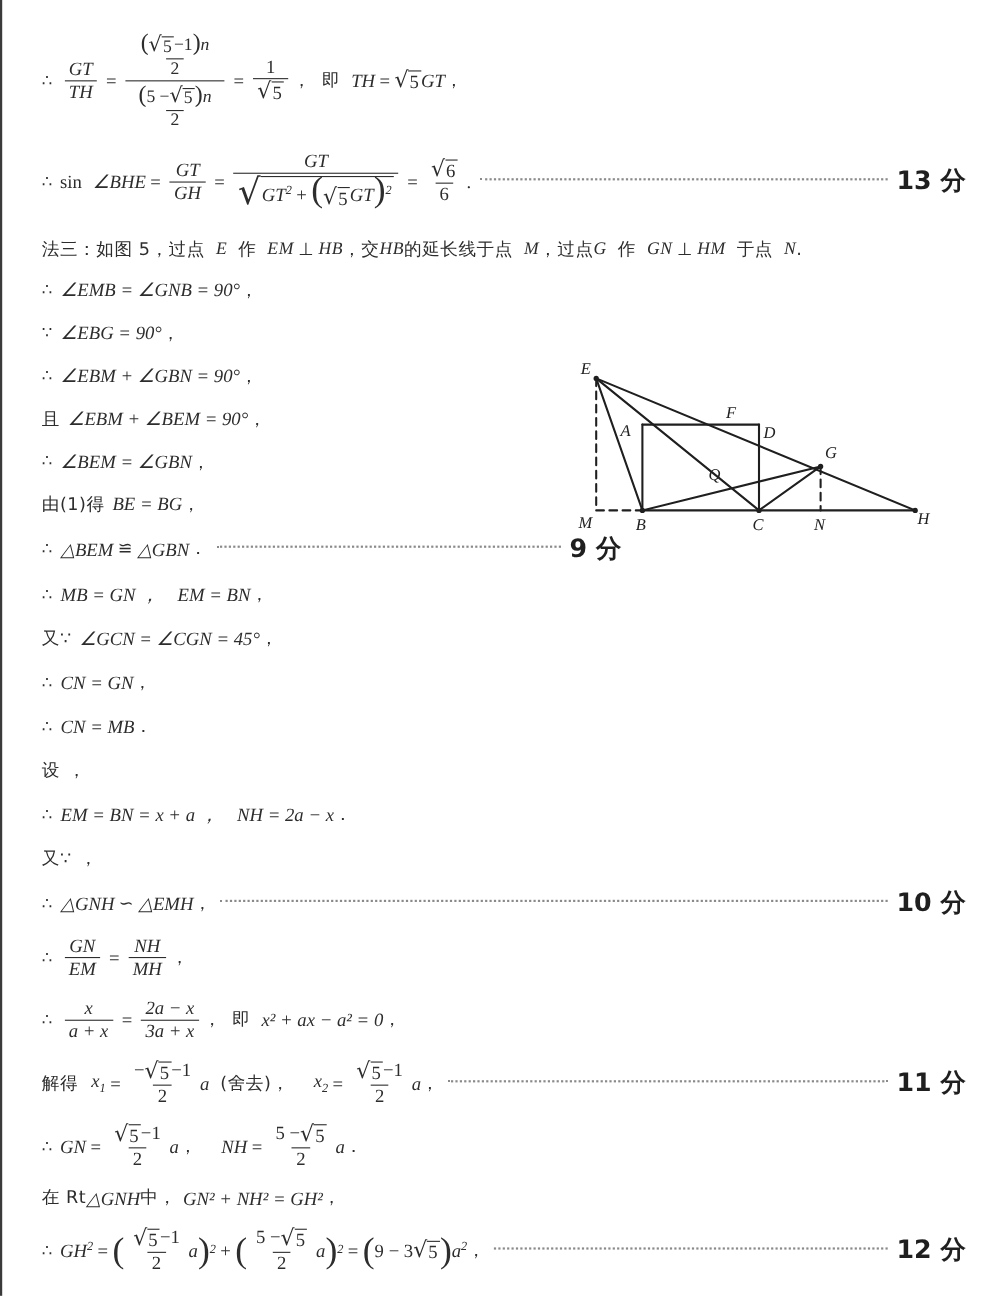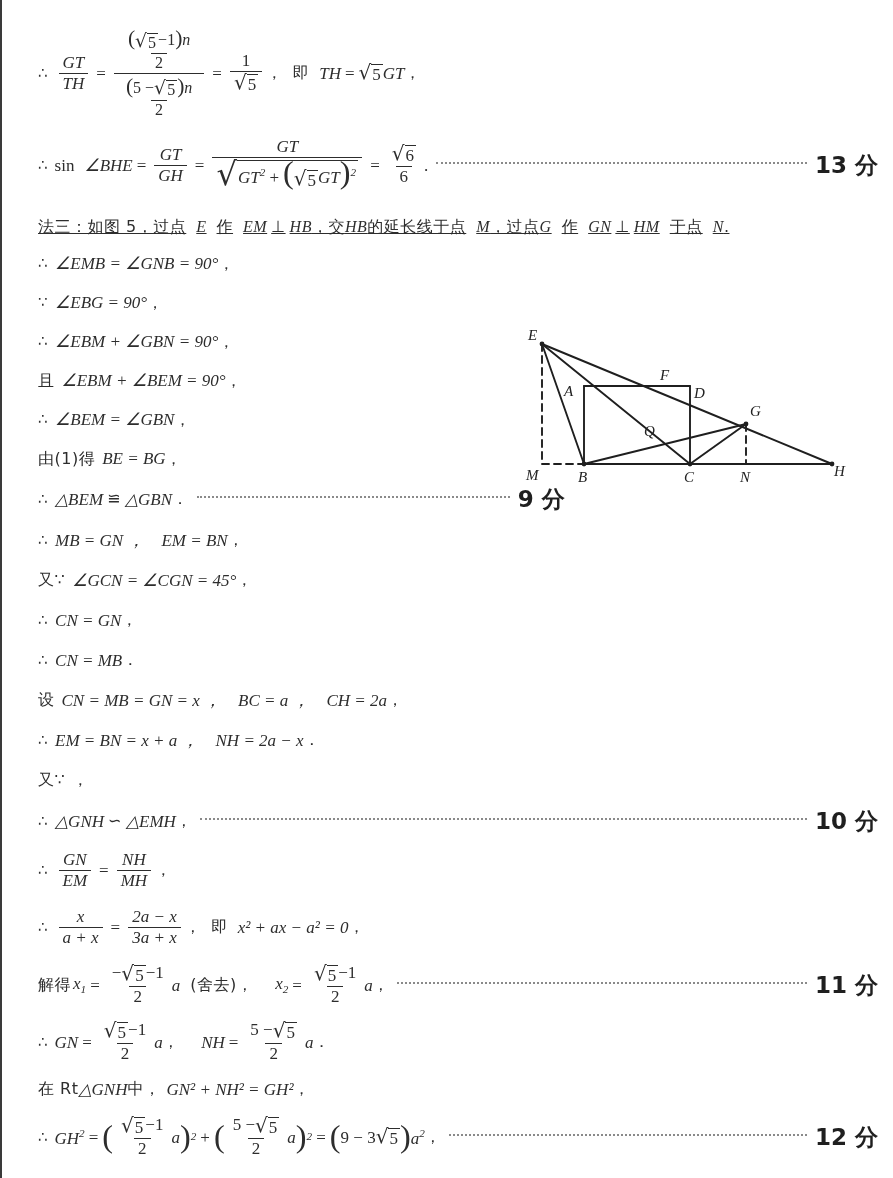--- a/index.html
+++ b/index.html
@@ -230,21 +230,21 @@
               <span class="rbody">6</span>
             </span>
         </span>
         <span class="den">6</span>
       </span>
       <span>.</span>
       <span class="leader"></span>
       <span class="score">13 分</span>
     </div>
 
-    <div class="line cn" style="height:34px;text-decoration:underline;">
+    <div class="line cn" style="height:34px;">
       <span>法三：如图 5，过点</span>
       <span class="sp"></span>
       <span class="mi">E</span>
       <span class="sp"></span>
       <span>作</span>
       <span class="sp"></span>
       <span class="mi">EM</span>
       <span class="op">⊥</span>
       <span class="mi">HB</span>
       <span>，交</span>
@@ -327,21 +327,20 @@
         <span class="mi">CN = GN</span>
         <span class="cn">，</span>
       </div>
       <div class="line" style="height:40px;">
         <span class="therefore cn">∴</span>
         <span class="mi">CN = MB</span>
         <span class="cn">．</span>
       </div>
       <div class="line" style="height:40px;">
         <span class="cn" style="margin-right:7px;">设</span>
-        <span class="mi">CN = MB = GN = x ，　BC = a ，　CH = 2a</span>
         <span class="cn">，</span>
       </div>
       <div class="line" style="height:40px;">
         <span class="therefore cn">∴</span>
         <span class="mi">EM = BN = x + a ，　NH = 2a − x</span>
         <span class="cn">．</span>
       </div>
       <div class="line" style="height:40px;">
         <span class="cn" style="margin-right:7px;">又∵</span>
         <span class="cn">，</span>
@@ -385,21 +384,21 @@
       </span>
       <span class="cn">，</span>
       <span class="sp"></span>
       <span class="cn">即</span>
       <span class="sp"></span>
       <span class="mi">x² + ax − a² = 0</span>
       <span class="cn">，</span>
     </div>
 
     <div class="line scorerow" style="height:58px;">
-      <span class="cn" style="margin-right:2px;text-align:right;">解得</span>
+      <span class="cn" style="margin-right:12px;text-align:right;">解得</span>
       <span class="mi"><span>x</span><sub>1</sub></span>
       <span class="op">=</span>
       <span class="frac">
         <span class="num"><span>−</span><span class="sqrt">
               <span class="rad">√</span>
               <span class="rbody">5</span>
             </span><span>−1</span></span>
         <span class="den">2</span>
       </span>
       <span class="mi">a</span>

